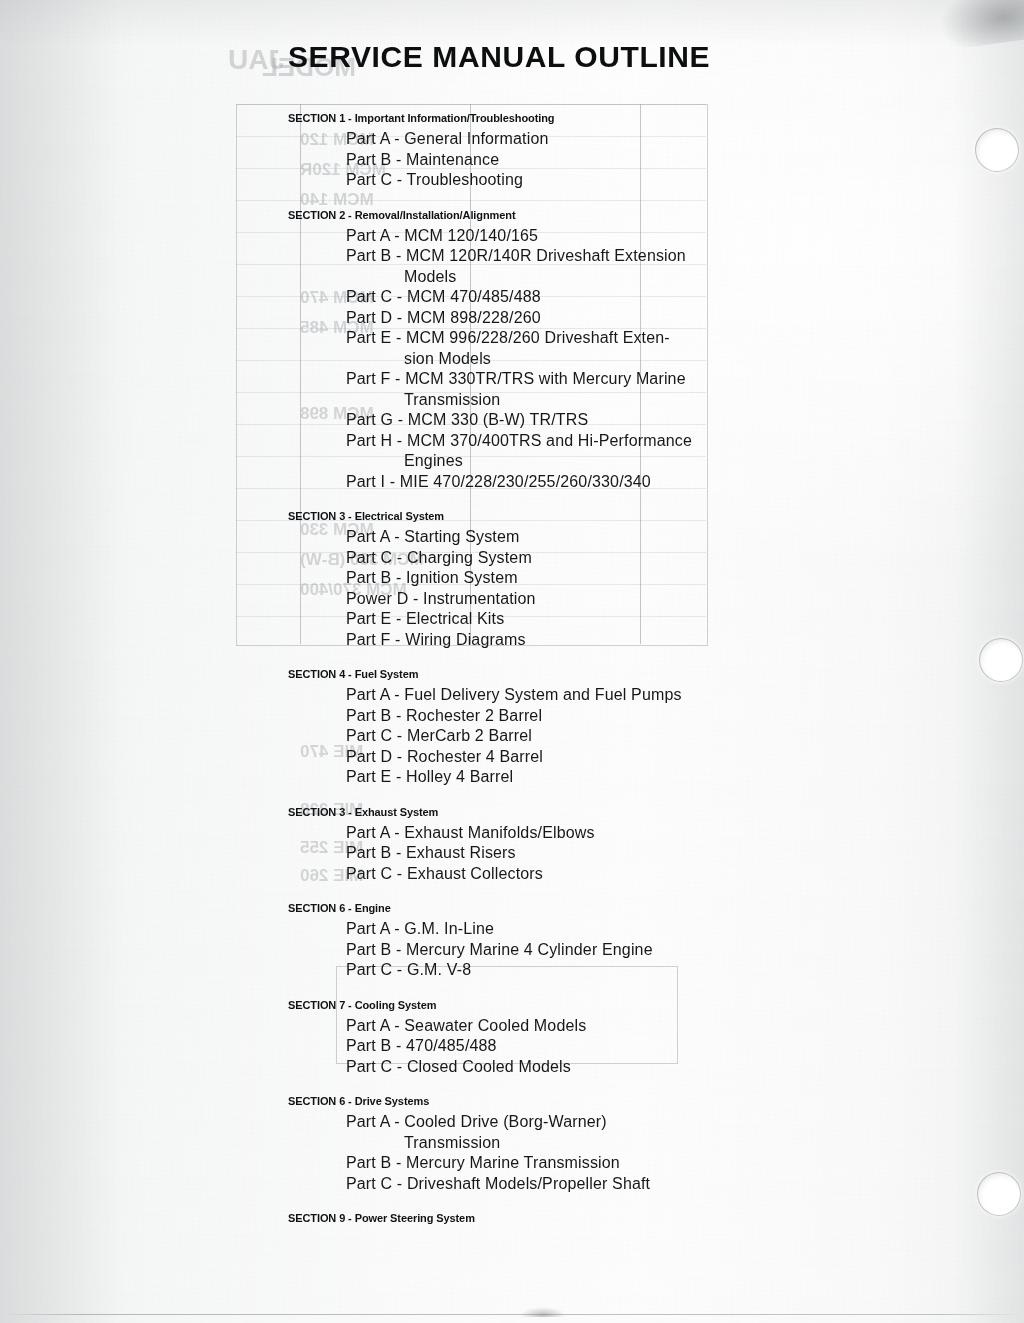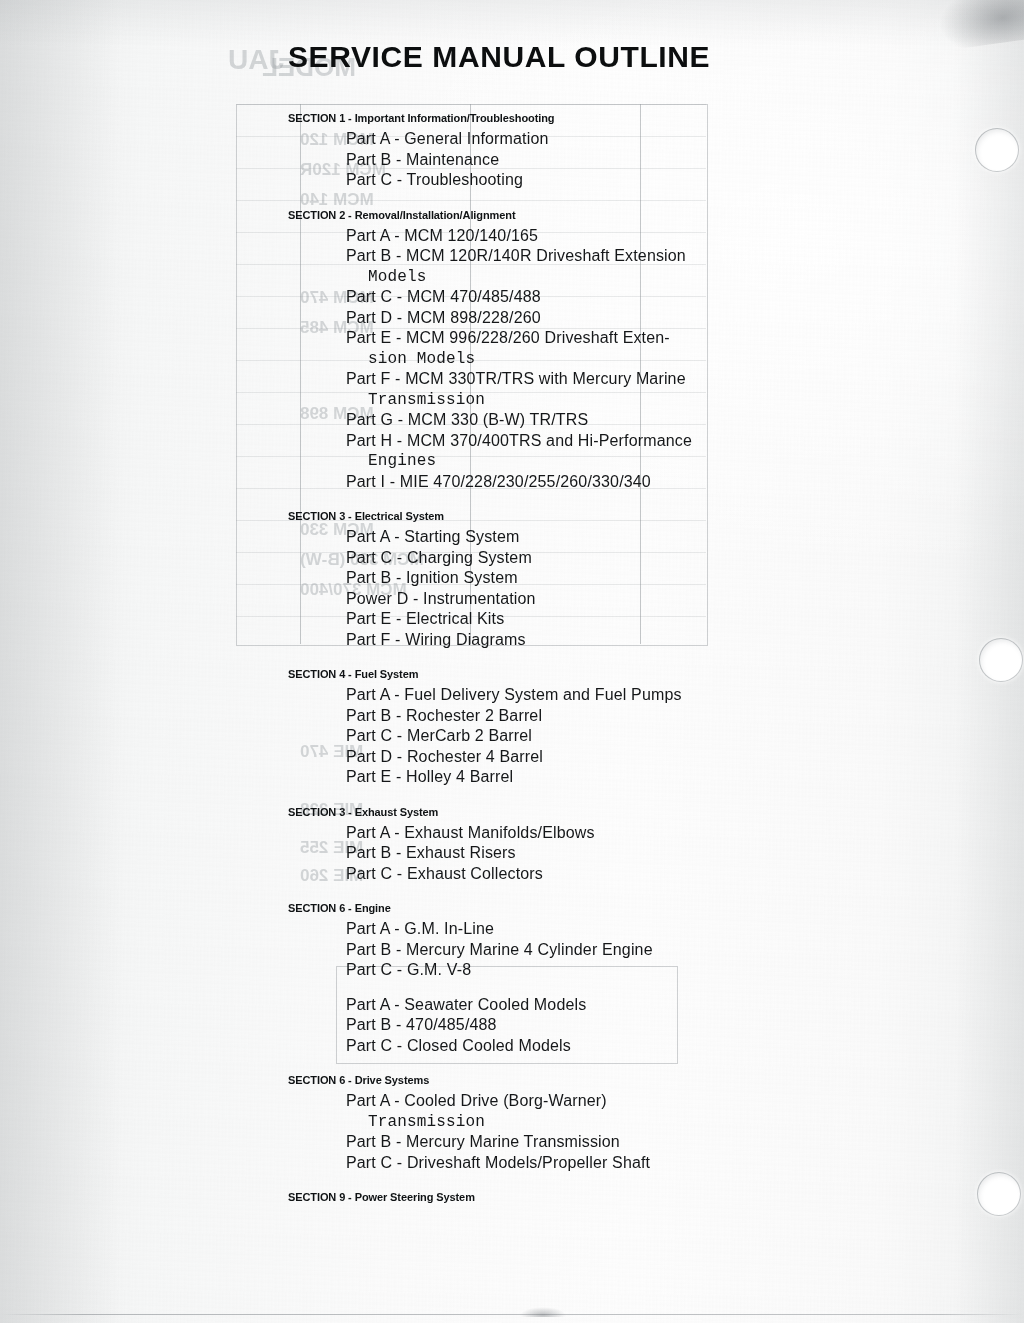--- a/index.html
+++ b/index.html
@@ -160,24 +160,23 @@
     letter-spacing: .15px;
     margin-left: 58px;
     color: #16181a;
     white-space: nowrap;
   }
 
   .part-cont {
     font-size: 16px;
     line-height: 20.5px;
     letter-spacing: .15px;
-    margin-left: 80px;
+    margin-left: 116px;
     color: #16181a;
     white-space: nowrap;
-    font-family: Liberation Mono, monospace;
   }
 </style>
 </head>
 <body>
 
 <div class="page">
 
   <div class="bleed-table"></div>
   <div class="bleed-vline" style="left:300px; top:104px; height:540px;"></div>
   <div class="bleed-vline" style="left:470px; top:104px; height:540px;"></div>
@@ -253,20 +252,21 @@
           <div class="part">Part B - Exhaust Risers</div>
           <div class="part">Part C - Exhaust Collectors</div>
         </div>
         <div class="section">
           <div class="section-title">SECTION 6 - Engine</div>
           <div class="part">Part A - G.M. In-Line</div>
           <div class="part">Part B - Mercury Marine 4 Cylinder Engine</div>
           <div class="part">Part C - G.M. V-8</div>
         </div>
         <div class="section">
+          <div class="section-title">SECTION 7 - Cooling System</div>
           <div class="part">Part A - Seawater Cooled Models</div>
           <div class="part">Part B - 470/485/488</div>
           <div class="part">Part C - Closed Cooled Models</div>
         </div>
         <div class="section">
           <div class="section-title">SECTION 6 - Drive Systems</div>
           <div class="part">Part A - Cooled Drive (Borg-Warner)</div>
           <div class="part-cont">Transmission</div>
           <div class="part">Part B - Mercury Marine Transmission</div>
           <div class="part">Part C - Driveshaft Models/Propeller Shaft</div>

